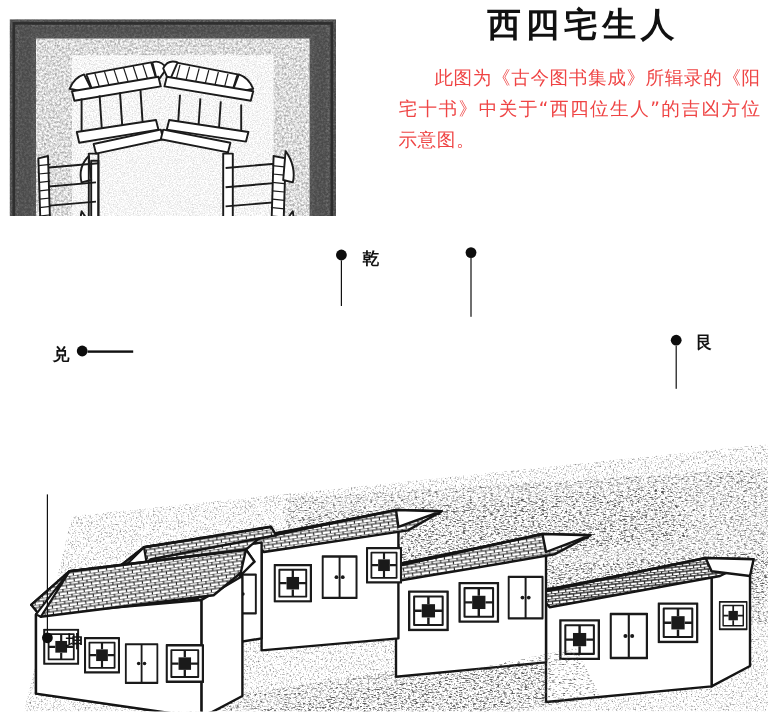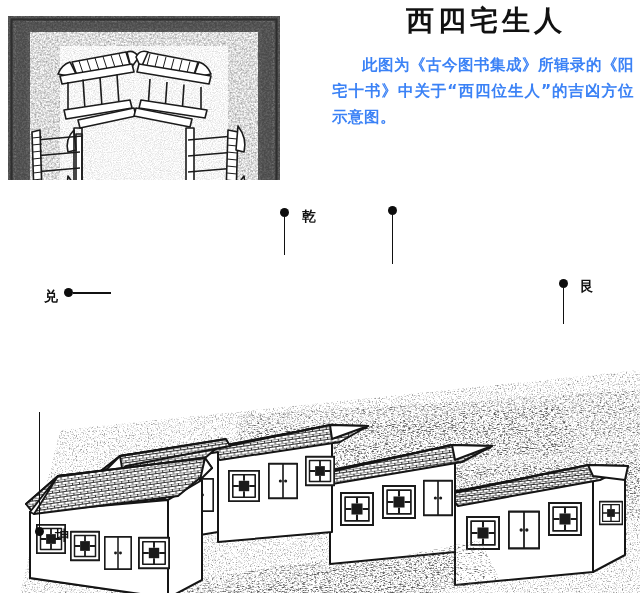--- a/index.html
+++ b/index.html
@@ -16,22 +16,22 @@
     position:absolute; left:336px; top:2px; width:300px;
     text-align:center;
     font-family:"DejaVu Sans","Liberation Sans",sans-serif;
     font-size:28px; font-weight:700; letter-spacing:4px;
     color:#111;
     white-space:nowrap;
   }
   .intro-text{
     position:absolute; left:332px; top:52px; width:302px;
     font-size:15.5px; line-height:26px; letter-spacing:0.5px;
-    text-indent:30px; color:#3b82f6;
-    font-weight:700;
+    text-indent:30px; color:#ef4444;
+    font-weight:400;
     text-align:justify;
   }
   .note-text{
     position:absolute; left:402px; top:196px; width:232px;
     font-size:14px; line-height:23px; letter-spacing:0.3px;
     text-indent:26px; color:#131313; font-weight:600;
     text-align:justify;
   }
 
   

